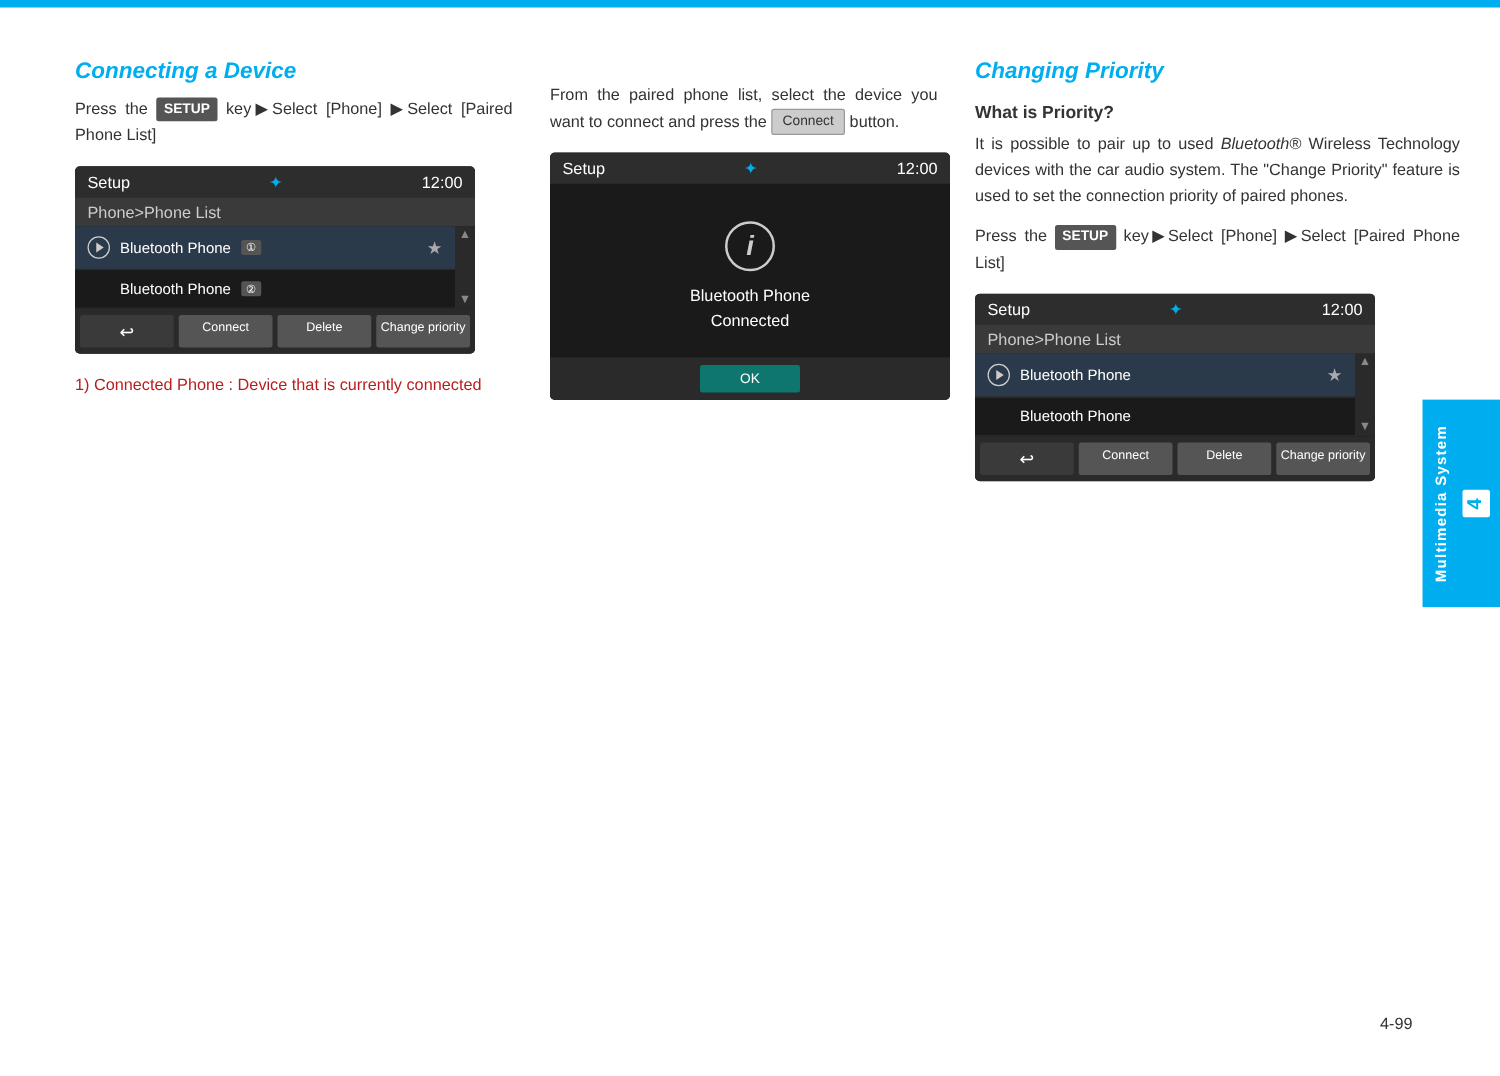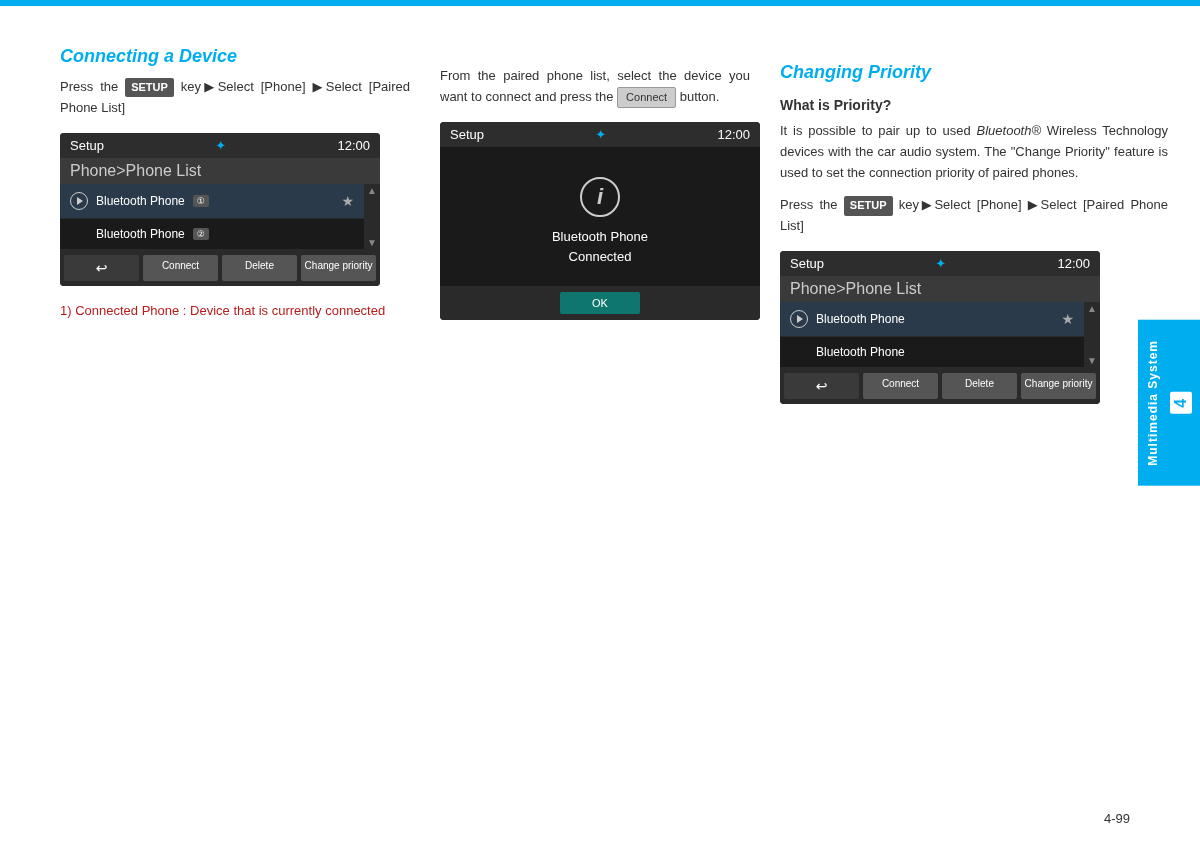--- a/index.html
+++ b/index.html
@@ -39,21 +39,20 @@
       flex-shrink: 0;
       padding-left: 10px;
       padding-right: 20px;
       margin-top: 20px;
     }
 
     
     .right-column {
       flex: 1;
       padding-left: 10px;
-      margin-top: 16px;
     }
 
     .section-title {
       color: #00AEEF;
       font-size: 18px;
       font-weight: bold;
       margin-bottom: 10px;
       font-style: italic;
     }
 
@@ -112,21 +111,21 @@
 
     .screen-header .time {
       color: #fff;
       font-size: 13px;
     }
 
     .screen-subheader {
       background: #3a3a3a;
       padding: 4px 10px;
       color: #ccc;
-      font-size: 16px;
+      font-size: 13px;
     }
 
     .screen-list-item {
       display: flex;
       align-items: center;
       padding: 8px 10px;
       border-bottom: 1px solid #2a2a2a;
       color: #fff;
       font-size: 12px;
       position: relative;

